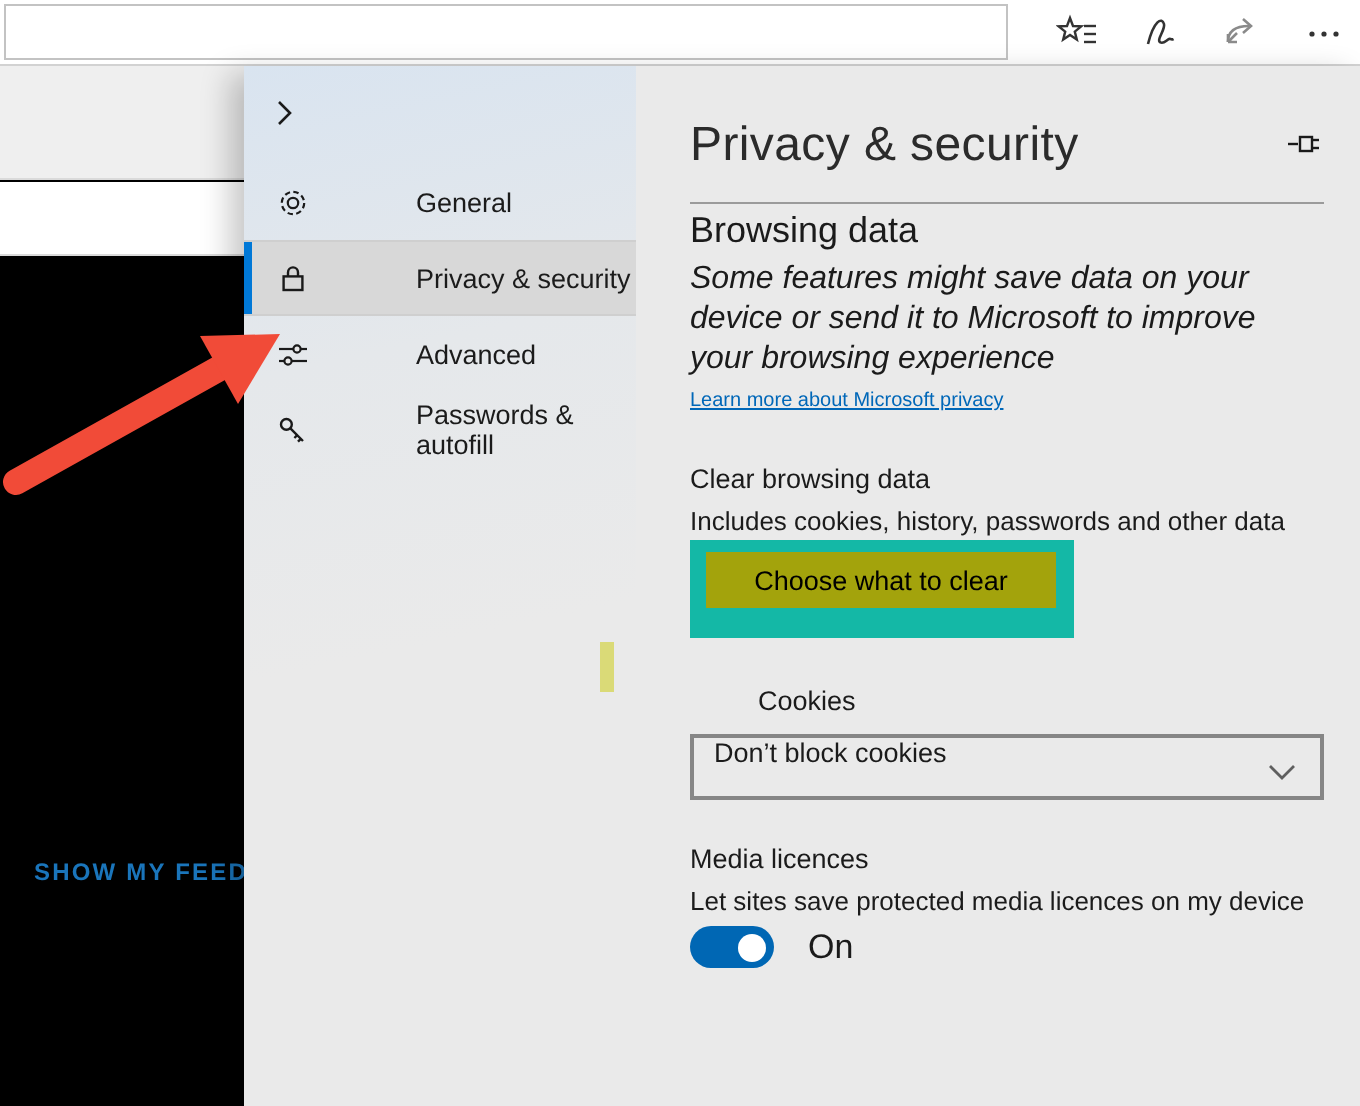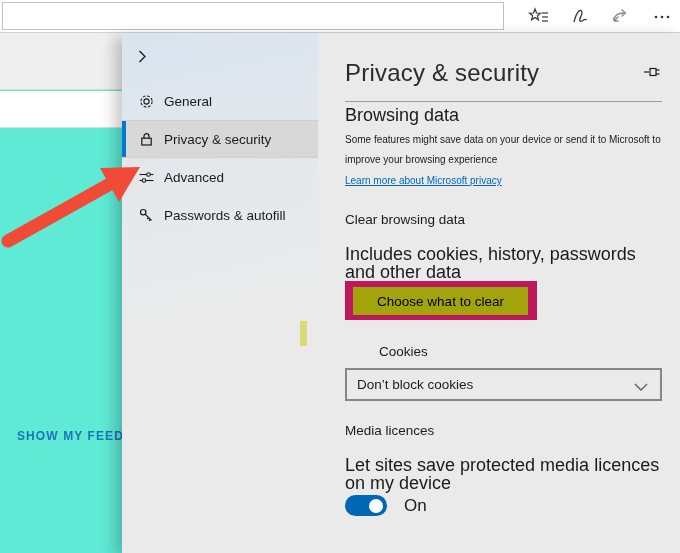--- a/index.html
+++ b/index.html
@@ -17,76 +17,76 @@
                 background:#fff; border:1px solid #c3c3c3; outline:none;
                 font:13px "Liberation Sans",sans-serif; padding:0 8px; }
   .topbar-icons { position:absolute; right:6px; top:0; height:33px;
                   display:flex; align-items:center; gap:17px; }
   .tb-icon { width:24px; height:24px; display:flex; align-items:center;
              justify-content:center; cursor:pointer; }
   .tb-icon svg { display:block; }
 
   
   .page-behind { position:absolute; left:0; top:33px; width:122px; height:520px;
-                 background:#5eead4; }
+                 background:#000000; }
   .pb-strip { position:absolute; left:0; top:0; width:122px; height:57px;
               background:#efefef; border-bottom:1px solid #dadada; }
   .pb-white { position:absolute; left:0; top:58px; width:122px; height:37px;
               background:#ffffff; border-bottom:1px solid #dadada; }
   .show-feed { position:absolute; left:17px; top:396px; font-size:12px;
                font-weight:bold; letter-spacing:1.1px; color:#1a75bb;
                cursor:pointer; white-space:nowrap; }
 
   
   .flyout { position:absolute; left:122px; top:33px; width:558px; height:520px;
             box-shadow:-7px 4px 14px rgba(0,0,0,.22); z-index:10; }
 
   
   .sb { position:absolute; left:0; top:0; width:196px; height:520px;
         background:linear-gradient(168deg,#d9e4f0 0%,#e5e8eb 28%,#eaeaea 55%,#eaeaea 100%); }
   .sb-collapse { position:absolute; left:8px; top:11px; width:24px; height:24px;
                  display:flex; align-items:center; justify-content:center; cursor:pointer; }
   .sb-nav { position:absolute; left:0; top:49px; width:196px; }
   .sb-item { height:38px; display:flex; align-items:center; padding-left:15px;
-             cursor:pointer; position:relative; font-size:13.5px; }
+             cursor:pointer; position:relative; font-size:13.5px;gap:44px; }
   .sb-item .sb-ico { width:18px; height:18px; margin-right:9px; flex:0 0 18px;
                      display:flex; align-items:center; justify-content:center; }
   .sb-item.selected { background:#d8d8d8; border-top:1px solid #cfcfcf;
                       border-bottom:1px solid #cfcfcf; }
   .sb-item.selected::before { content:""; position:absolute; left:0; top:0;
                               width:4px; height:100%; background:#0078d7; }
 
   
   .panel { position:absolute; left:196px; top:0; width:362px; height:520px;
            background:#eaeaea; padding:0 18px 0 27px; }
   .panel h1 { margin-top:25px; font-size:24px; line-height:30px; font-weight:300;
               color:#2b2b2b; letter-spacing:.2px; }
   .pin { position:absolute; right:17px; top:31px; width:20px; height:16px;
          cursor:pointer; }
   .panel hr { border:none; border-top:1px solid #9b9b9b; margin-top:13px; }
   .sec-head { margin-top:1px; font-size:18px; line-height:24px; font-weight:400; }
-  .body-txt { margin-top:3px; font-size:10px; line-height:20px; }
-  .body-txt2 { margin-top:16px; font-size:18px; line-height:18px; }
+  .body-txt { margin-top:3px; font-size:16px; line-height:20px;font-style:italic; }
+  .body-txt2 { margin-top:3px; font-size:13px; line-height:18px; }
   .link { display:inline-block; margin-top:1px; font-size:10px; line-height:20px;
           color:#0067b8; text-decoration:underline; cursor:pointer; }
   .lbl { font-size:13.5px; line-height:18px; font-weight:normal; }
   .mt20 { margin-top:20px; } .mt23 { margin-top:23px;margin-left:34px; } .mt21 { margin-top:21px; }
 
   
-  .hl-box { margin-top:0; width:192px; height:39px; background:#be185d;
+  .hl-box { margin-top:0; width:192px; height:49px; background:#14b8a6;
             padding:6px 0 0 8px; }
   .clear-btn { width:175px; height:28px; background:#a3a30c; border:none;
                font:13.5px "Liberation Sans",sans-serif; color:#000;
                cursor:pointer; display:block; }
   .smudge { position:absolute; left:300px; top:321px; width:7px; height:25px;
             background:#d6d65a; opacity:.8; z-index:12; }
 
   
   .dd { position:relative; margin-top:7px; width:317px; height:33px;
-        border:2px solid #868686; display:flex; align-items:center;
+        border:2px solid #868686; display:flex; align-items:flex-start;
         padding-left:10px; font-size:13.5px; cursor:pointer; background:transparent; }
   .dd svg { position:absolute; right:12px; top:13px; }
 
   
   .toggle-row { margin-top:3px; display:flex; align-items:center; }
   .toggle { position:relative; width:42px; height:21px; border-radius:11px;
             background:#0067b4; cursor:pointer; flex:0 0 42px; }
   .knob { position:absolute; right:4px; top:3.5px; width:14px; height:14px;
           border-radius:50%; background:#fff; }
   .toggle-lbl { margin-left:17px; font-size:17px; }

